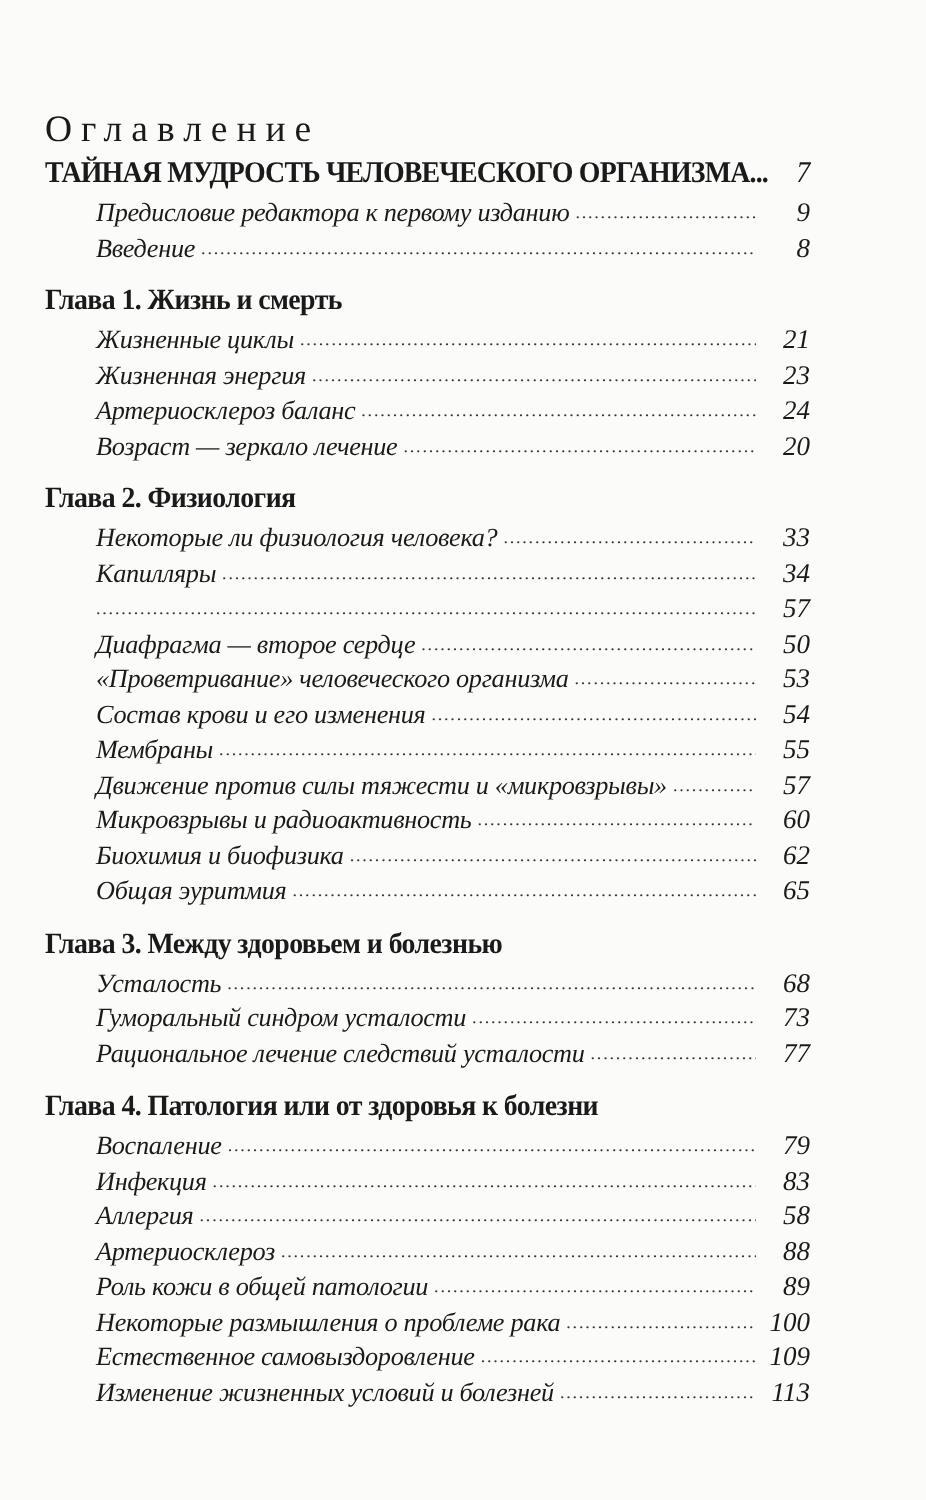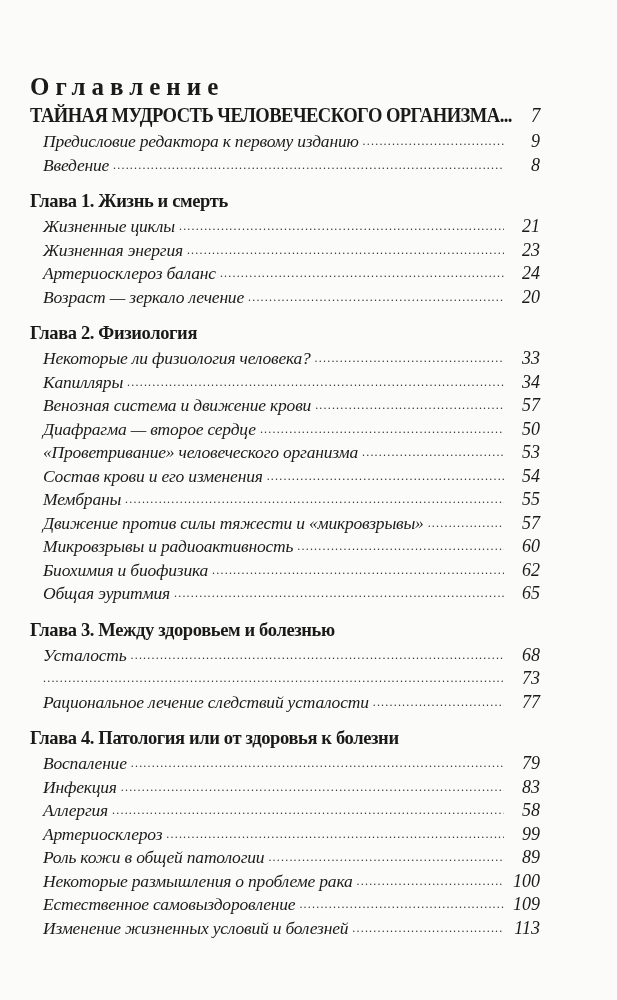--- a/index.html
+++ b/index.html
@@ -11,39 +11,39 @@
     position:relative;
   }
   .page { position:absolute; left:0; top:0; width:617px; height:1000px; }
   .ghost {
     position:absolute; left:330px; top:72px; width:300px;
     color:#e6e6e4; font-size:17px; line-height:21px; font-weight:bold;
     pointer-events:none;
   }
   .title {
     position:absolute; left:30px; top:70px;
-    font-size:25px; font-weight:bold; letter-spacing:6px;
+    font-size:25px; font-weight:normal; letter-spacing:6px;
     line-height:34px;
   }
   .toc { position:absolute; left:30px; top:104px; width:510px; }
   .book-row {
     display:flex; align-items:baseline; height:26px;
     font-size:20px; font-weight:bold; letter-spacing:-0.6px;
     transform:scaleX(0.93); transform-origin:left;
     width:548px;
   }
   .book-row .num { margin-left:auto; font-style:italic; font-weight:normal; font-size:20px; }
   .chapter {
     font-size:19.5px; font-weight:bold; height:28px; line-height:28px;
     letter-spacing:-0.4px; margin-top:10px;
     transform:scaleX(0.95); transform-origin:left;
   }
   .entry {
     display:flex; align-items:flex-start;
-    margin-left:13px; height:23.5px; line-height:23.5px;
+    margin-left:34px; height:23.5px; line-height:23.5px;
     font-size:17.5px; font-style:italic;
   }
   .entry .label { white-space:nowrap; padding-right:4px; letter-spacing:-0.2px; }
   .entry .dots {
     flex:1; overflow:hidden; white-space:nowrap;
     font-style:normal; font-size:12px; letter-spacing:1.2px; color:#333;
   }
   .entry .num { width:36px; text-align:right; font-size:18px; }
 </style>
 </head>
@@ -101,21 +101,20 @@
             <span class="label">Некоторые ли физиология человека?</span>
             <span class="dots">........................................................................................................................</span>
             <span class="num">33</span>
           </div>
           <div class="entry">
             <span class="label">Капилляры</span>
             <span class="dots">........................................................................................................................</span>
             <span class="num">34</span>
           </div>
           <div class="entry">
-            <span class="label">Венозная система и движение крови</span>
             <span class="dots">........................................................................................................................</span>
             <span class="num">57</span>
           </div>
           <div class="entry">
             <span class="label">Диафрагма — второе сердце</span>
             <span class="dots">........................................................................................................................</span>
             <span class="num">50</span>
           </div>
           <div class="entry">
             <span class="label">«Проветривание» человеческого организма</span>
@@ -154,20 +153,21 @@
           </div>
         </div>
         <div>
           <div class="chapter">Глава 3. Между здоровьем и болезнью</div>
           <div class="entry">
             <span class="label">Усталость</span>
             <span class="dots">........................................................................................................................</span>
             <span class="num">68</span>
           </div>
           <div class="entry">
+            <span class="label">Гуморальный синдром усталости</span>
             <span class="dots">........................................................................................................................</span>
             <span class="num">73</span>
           </div>
           <div class="entry">
             <span class="label">Рациональное лечение следствий усталости</span>
             <span class="dots">........................................................................................................................</span>
             <span class="num">77</span>
           </div>
         </div>
         <div>
@@ -183,21 +183,21 @@
             <span class="num">83</span>
           </div>
           <div class="entry">
             <span class="label">Аллергия</span>
             <span class="dots">........................................................................................................................</span>
             <span class="num">58</span>
           </div>
           <div class="entry">
             <span class="label">Артериосклероз</span>
             <span class="dots">........................................................................................................................</span>
-            <span class="num">99</span>
+            <span class="num">88</span>
           </div>
           <div class="entry">
             <span class="label">Роль кожи в общей патологии</span>
             <span class="dots">........................................................................................................................</span>
             <span class="num">89</span>
           </div>
           <div class="entry">
             <span class="label">Некоторые размышления о проблеме рака</span>
             <span class="dots">........................................................................................................................</span>
             <span class="num">100</span>

